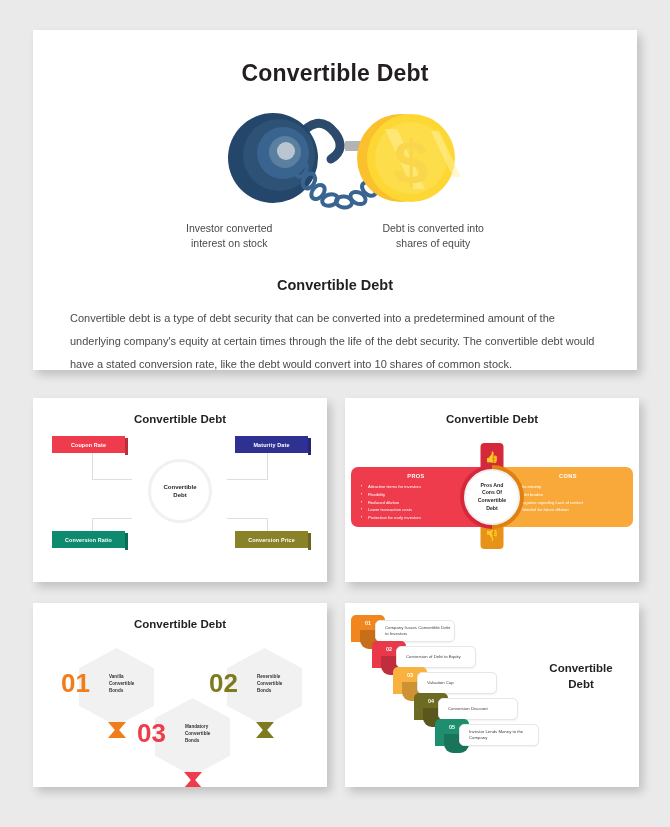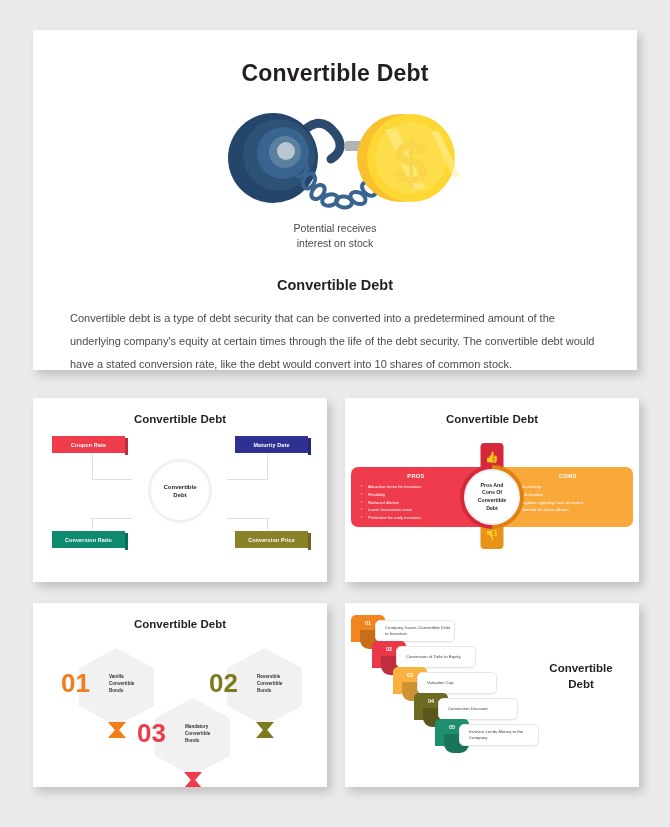--- a/index.html
+++ b/index.html
@@ -201,22 +201,26 @@
         <g opacity="0.5" fill="#fff2a0">
           <polygon points="352,26 364,26 392,86 380,86"></polygon>
           <polygon points="398,28 406,28 428,74 420,74"></polygon>
         </g>
         <text x="378" y="80" font-family="Liberation Sans, sans-serif" font-size="62" font-weight="bold" fill="#f9d64b" text-anchor="middle">$</text>
       </svg>
     </div>
 
     <div class="hero-captions">
       <div>
-        <div>Potential receives</div>
+        <div>Investor converted</div>
         <div>interest on stock</div>
+      </div>
+      <div>
+        <div>Debt is converted into</div>
+        <div>shares of equity</div>
       </div>
     </div>
 
     <div class="hero-sub">Convertible Debt</div>
     <div class="hero-body">Convertible debt is a type of debt security that can be converted into a predetermined amount of the underlying company's equity at certain times through the life of the debt security. The convertible debt would have a stated conversion rate, like the debt would convert into 10 shares of common stock.</div>
   </div>
 
   <div class="slide" id="slide-diagram">
     <div class="mini-title">Convertible Debt</div>
     <div class="diag-area">

